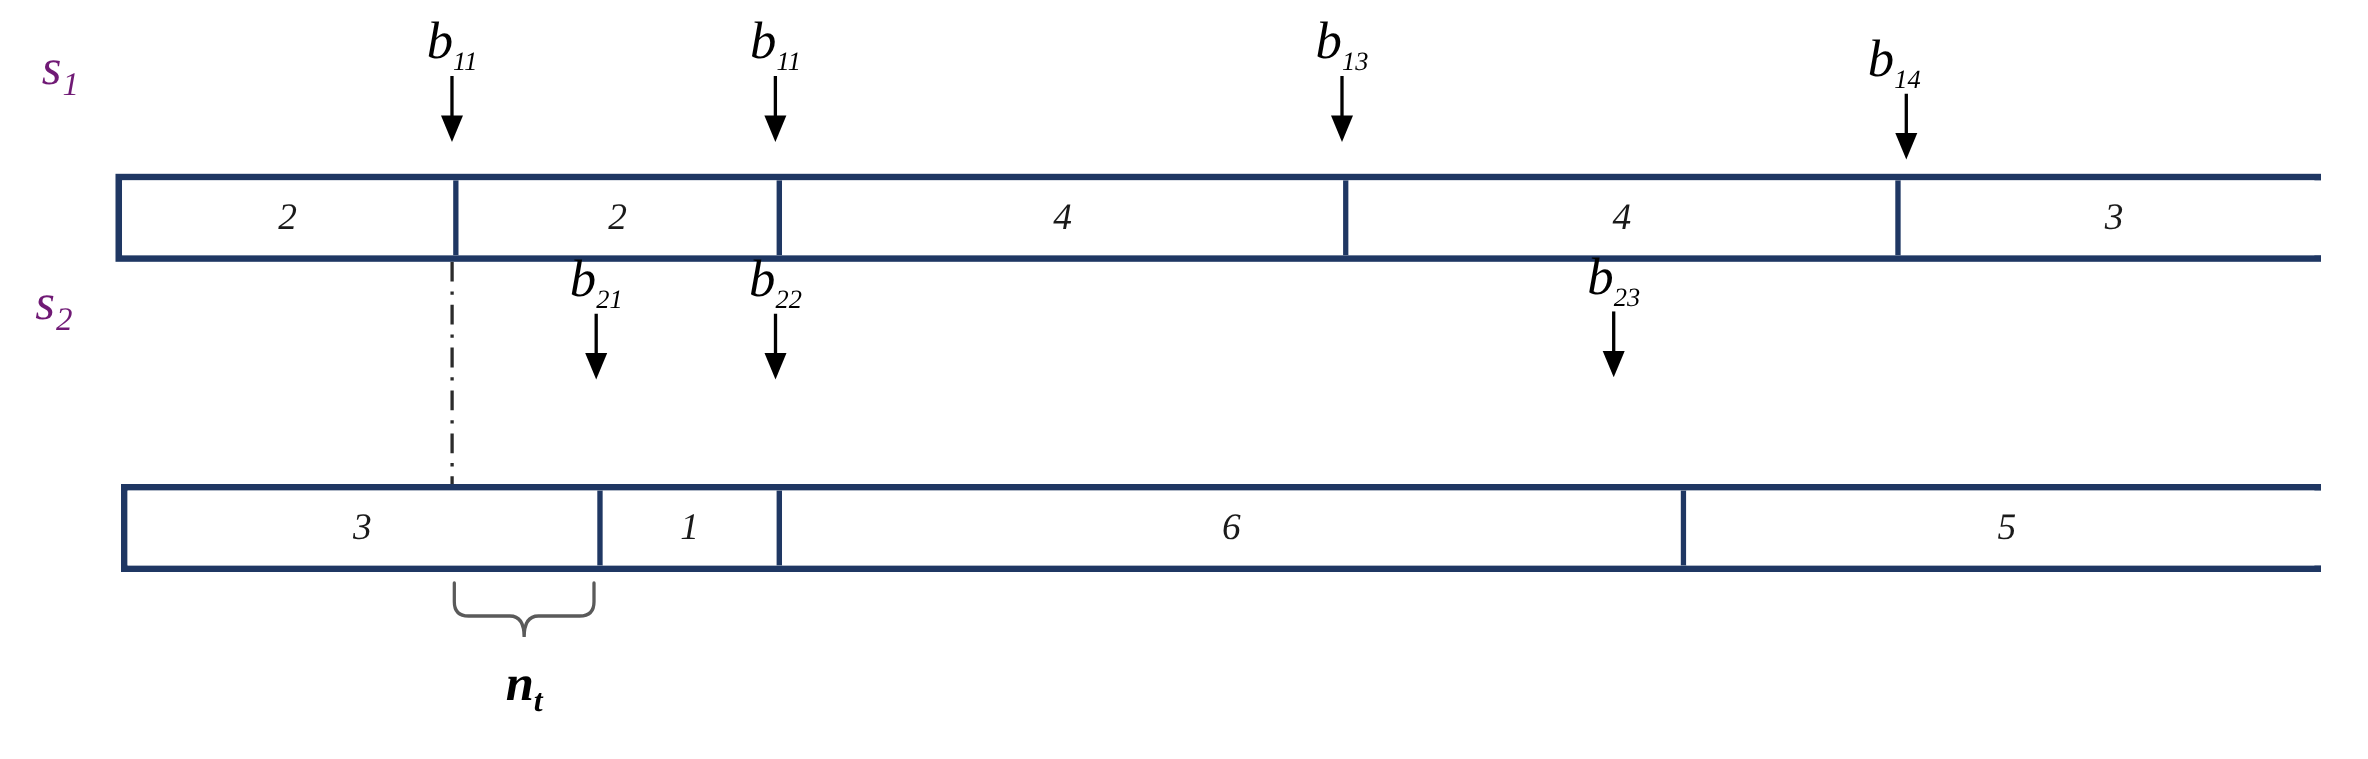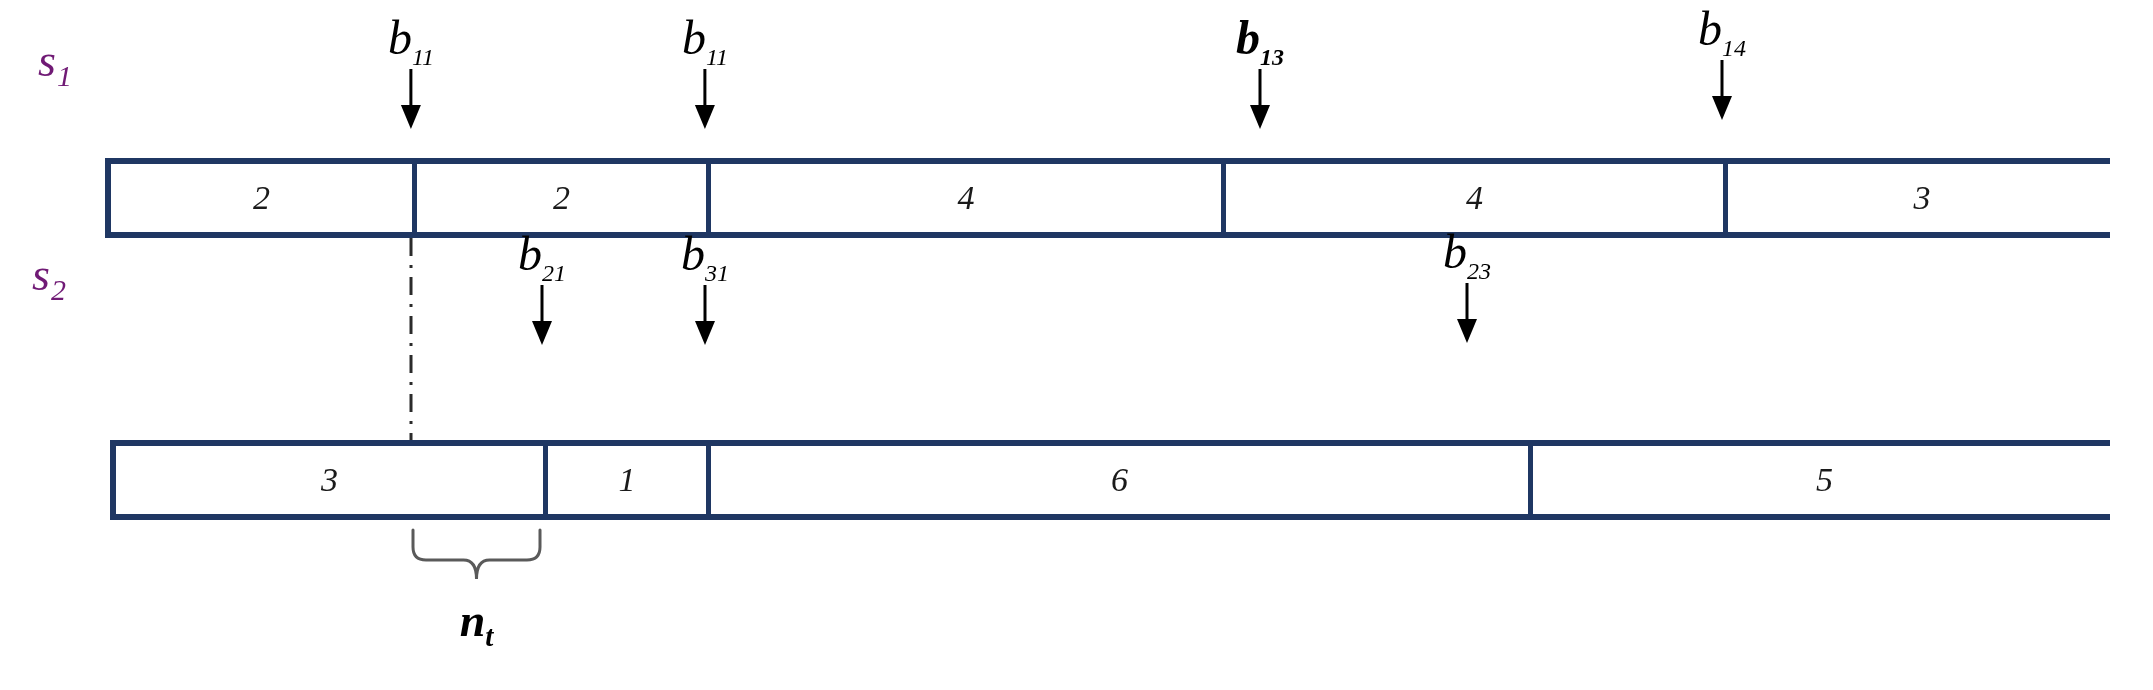--- a/index.html
+++ b/index.html
@@ -154,28 +154,28 @@
           <polygon points="3,36 23,36 13,60" fill="#000000"></polygon>
         </svg>
       </div>
       <div class="marker" style="left: 705px; top: 14px;">
         <div class="marker-label"><span class="base">b</span><span class="sub">11</span></div>
         <svg width="26" height="62" viewBox="0 0 26 62" class="marker-arrow">
           <line x1="13" y1="0" x2="13" y2="40" stroke="#000000" stroke-width="3"></line>
           <polygon points="3,36 23,36 13,60" fill="#000000"></polygon>
         </svg>
       </div>
-      <div class="marker" style="left: 1260px; top: 14px; font-weight: bold;">
+      <div class="marker" style="left: 1220px; top: 14px;">
         <div class="marker-label"><span class="base">b</span><span class="sub">13</span></div>
         <svg width="26" height="62" viewBox="0 0 26 62" class="marker-arrow">
           <line x1="13" y1="0" x2="13" y2="40" stroke="#000000" stroke-width="3"></line>
           <polygon points="3,36 23,36 13,60" fill="#000000"></polygon>
         </svg>
       </div>
-      <div class="marker" style="left: 1722px; top: 5px;">
+      <div class="marker" style="left: 1722px; top: 30px; align-items: flex-end;">
         <div class="marker-label"><span class="base">b</span><span class="sub">14</span></div>
         <svg width="26" height="62" viewBox="0 0 26 62" class="marker-arrow">
           <line x1="13" y1="0" x2="13" y2="40" stroke="#000000" stroke-width="3"></line>
           <polygon points="3,36 23,36 13,60" fill="#000000"></polygon>
         </svg>
       </div>
     </div>
 
   <div class="connector" id="connector" style="left: 411px; top: 238px; height: 202px; border-left-color: rgb(43, 43, 43); border-left-style: none;">
       <svg width="6" height="202" style="position: absolute; left: -3px; top: 0px;">
@@ -204,21 +204,21 @@
 
   <div id="markers-1">
       <div class="marker" style="left: 542px; top: 230px;">
         <div class="marker-label"><span class="base">b</span><span class="sub">21</span></div>
         <svg width="26" height="62" viewBox="0 0 26 62" class="marker-arrow">
           <line x1="13" y1="0" x2="13" y2="40" stroke="#000000" stroke-width="3"></line>
           <polygon points="3,36 23,36 13,60" fill="#000000"></polygon>
         </svg>
       </div>
       <div class="marker" style="left: 705px; top: 230px;">
-        <div class="marker-label"><span class="base">b</span><span class="sub">31</span></div>
+        <div class="marker-label"><span class="base">b</span><span class="sub">22</span></div>
         <svg width="26" height="62" viewBox="0 0 26 62" class="marker-arrow">
           <line x1="13" y1="0" x2="13" y2="40" stroke="#000000" stroke-width="3"></line>
           <polygon points="3,36 23,36 13,60" fill="#000000"></polygon>
         </svg>
       </div>
       <div class="marker" style="left: 1467px; top: 228px;">
         <div class="marker-label"><span class="base">b</span><span class="sub">23</span></div>
         <svg width="26" height="62" viewBox="0 0 26 62" class="marker-arrow">
           <line x1="13" y1="0" x2="13" y2="40" stroke="#000000" stroke-width="3"></line>
           <polygon points="3,36 23,36 13,60" fill="#000000"></polygon>

